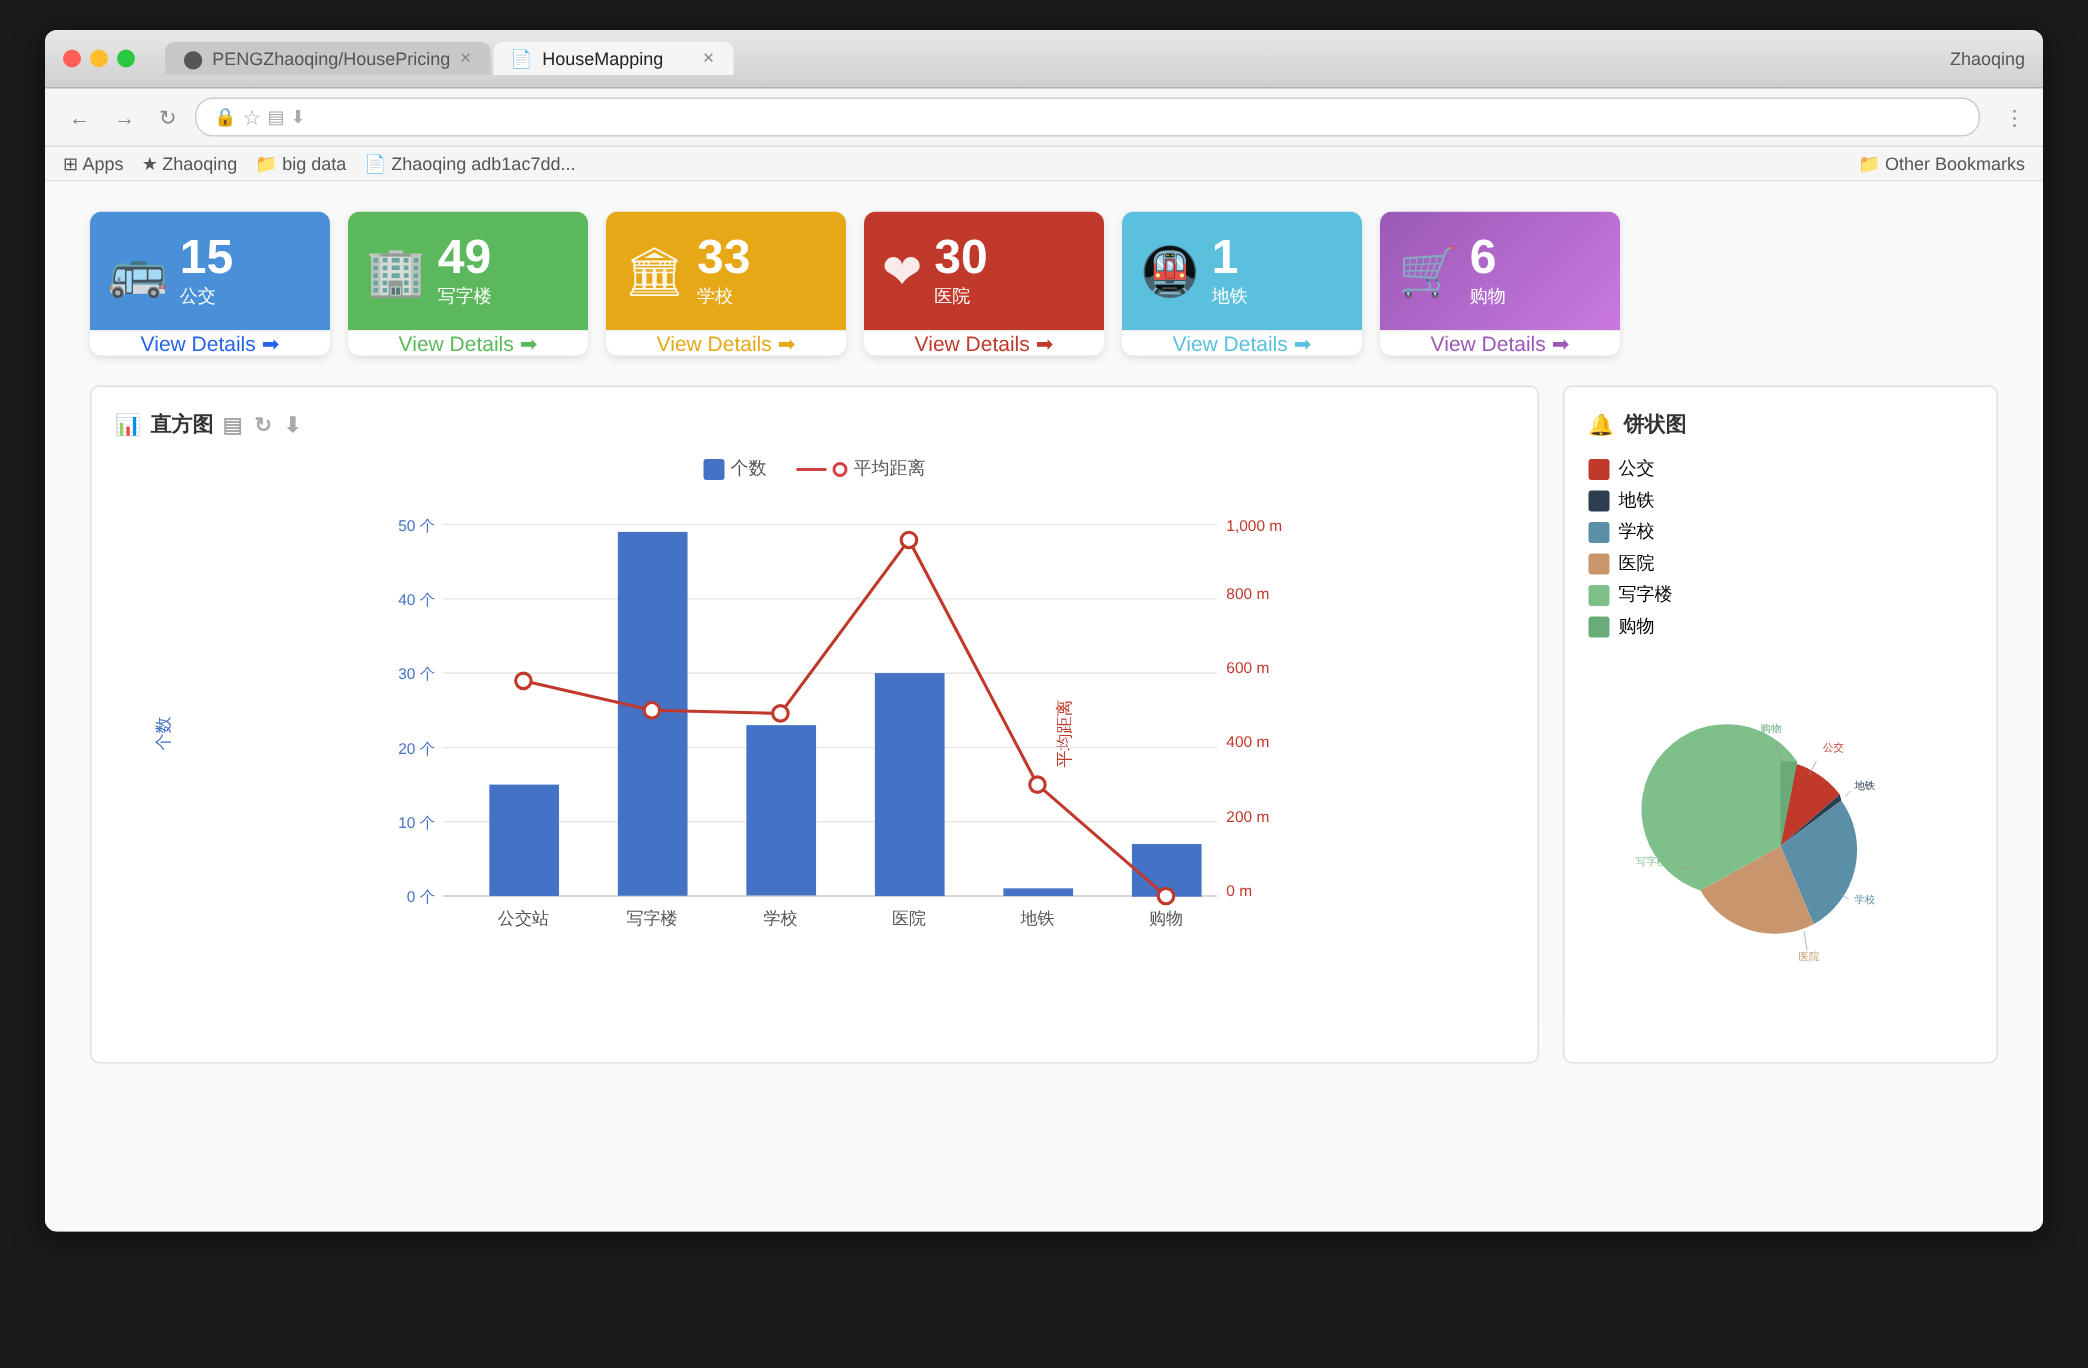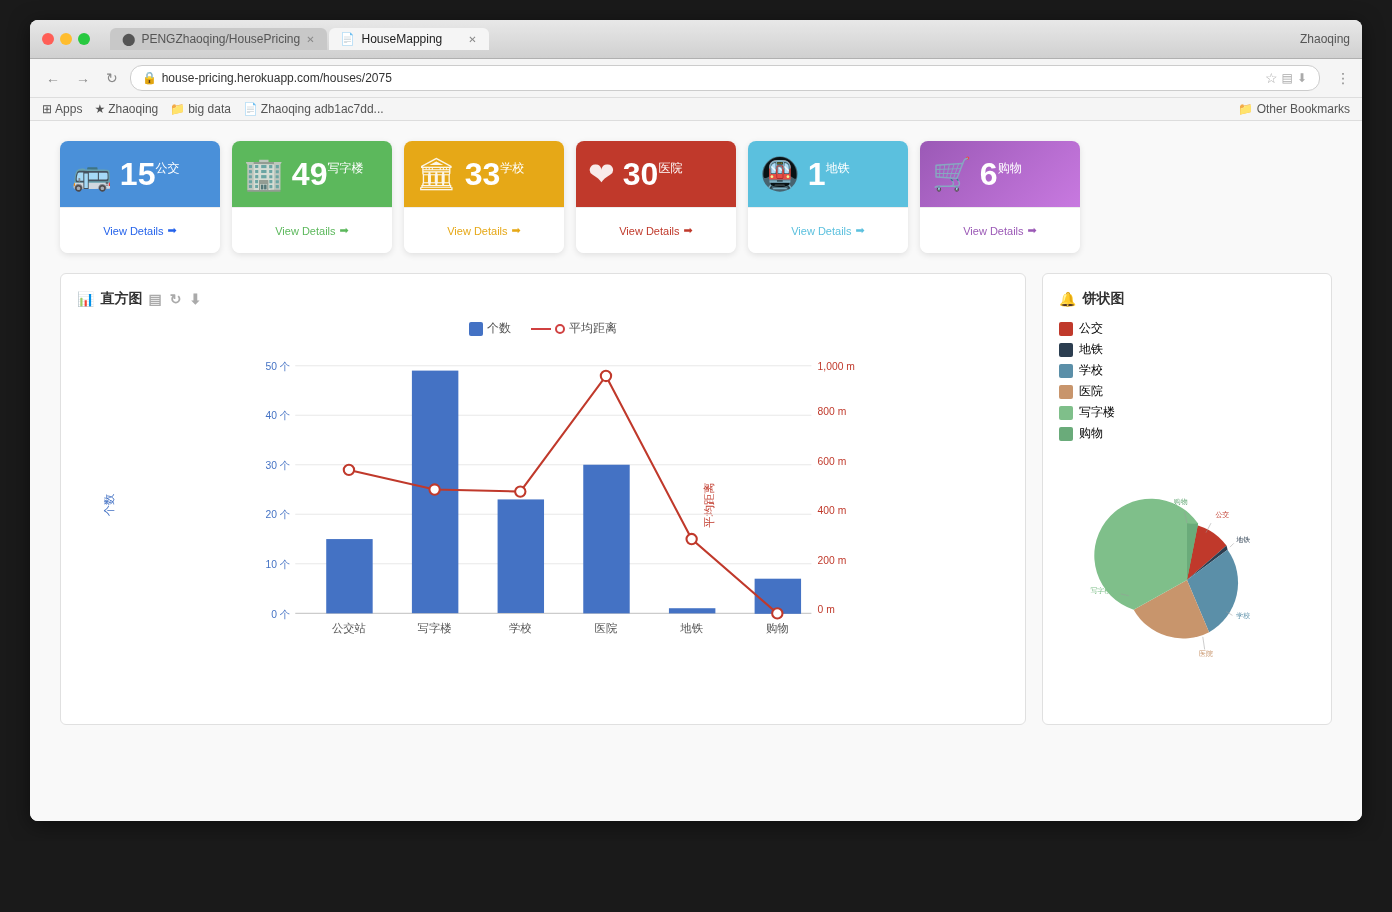--- a/index.html
+++ b/index.html
@@ -112,29 +112,29 @@
       box-shadow: 0 2px 6px rgba(0,0,0,0.1);
     }
     .stat-card-top {
       padding: 14px 12px;
       display: flex;
       align-items: center;
       gap: 8px;
       color: white;
     }
     .stat-icon { font-size: 32px; opacity: 0.9; }
-    .stat-number-block { display: flex; flex-direction: row; align-items: flex-start; }
+    .stat-number-block { display: flex; flex-direction: column; align-items: flex-start; }
     .stat-number { font-size: 32px; font-weight: bold; line-height: 1; }
     .stat-label { font-size: 12px; margin-top: 2px; }
     .stat-card-bottom {
       background: #fff;
-      padding: 16px 12px;
+      padding: 0 12px;
       text-align: center;
       border-top: 1px solid #eee;
-      font-size: 11px;
+      font-size: 14px;
       color: #2563eb;
       cursor: pointer;
       display: flex;
       align-items: center;
       justify-content: center;
       gap: 4px;
     }
 
     
     .charts-area { display: flex; gap: 16px; }
@@ -213,21 +213,20 @@
     </div>
     <span class="user-label">Zhaoqing</span>
   </div>
 
   <div class="nav-bar">
     <button class="nav-btn">←</button>
     <button class="nav-btn">→</button>
     <button class="nav-btn">↻</button>
     <div class="url-bar">
       <span style="color:#aaa;font-size:12px;">🔒</span>
-      <span class="url-text">house-pricing.herokuapp.com/houses/2075</span>
       <span class="star-icon">☆</span>
       <span style="color:#aaa;font-size:12px;">▤</span>
       <span style="color:#aaa;font-size:12px;">⬇</span>
     </div>
     <div class="nav-extra">
       <span class="nav-extra-icon">⋮</span>
     </div>
   </div>
 
   <div class="bookmarks-bar">

